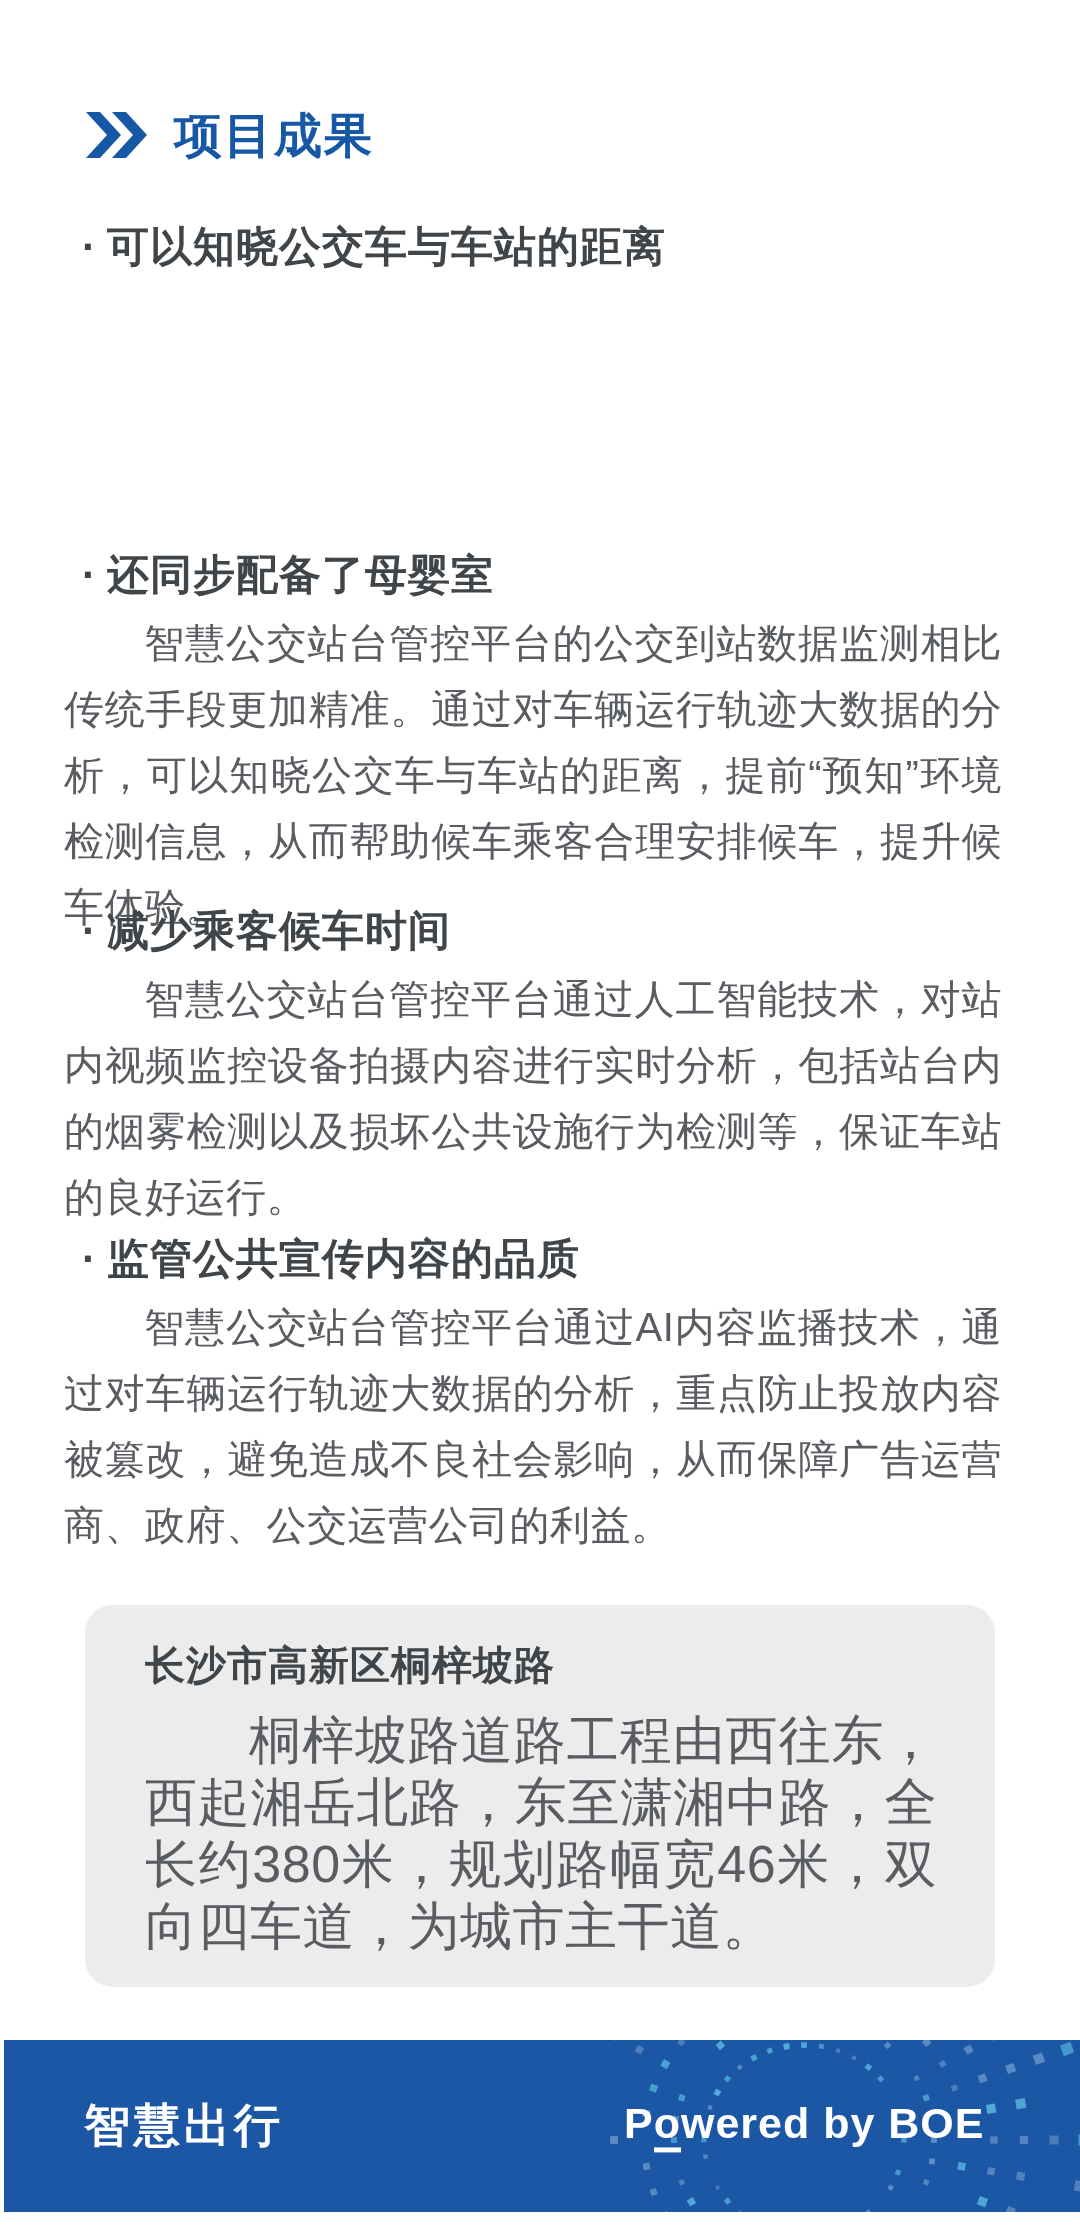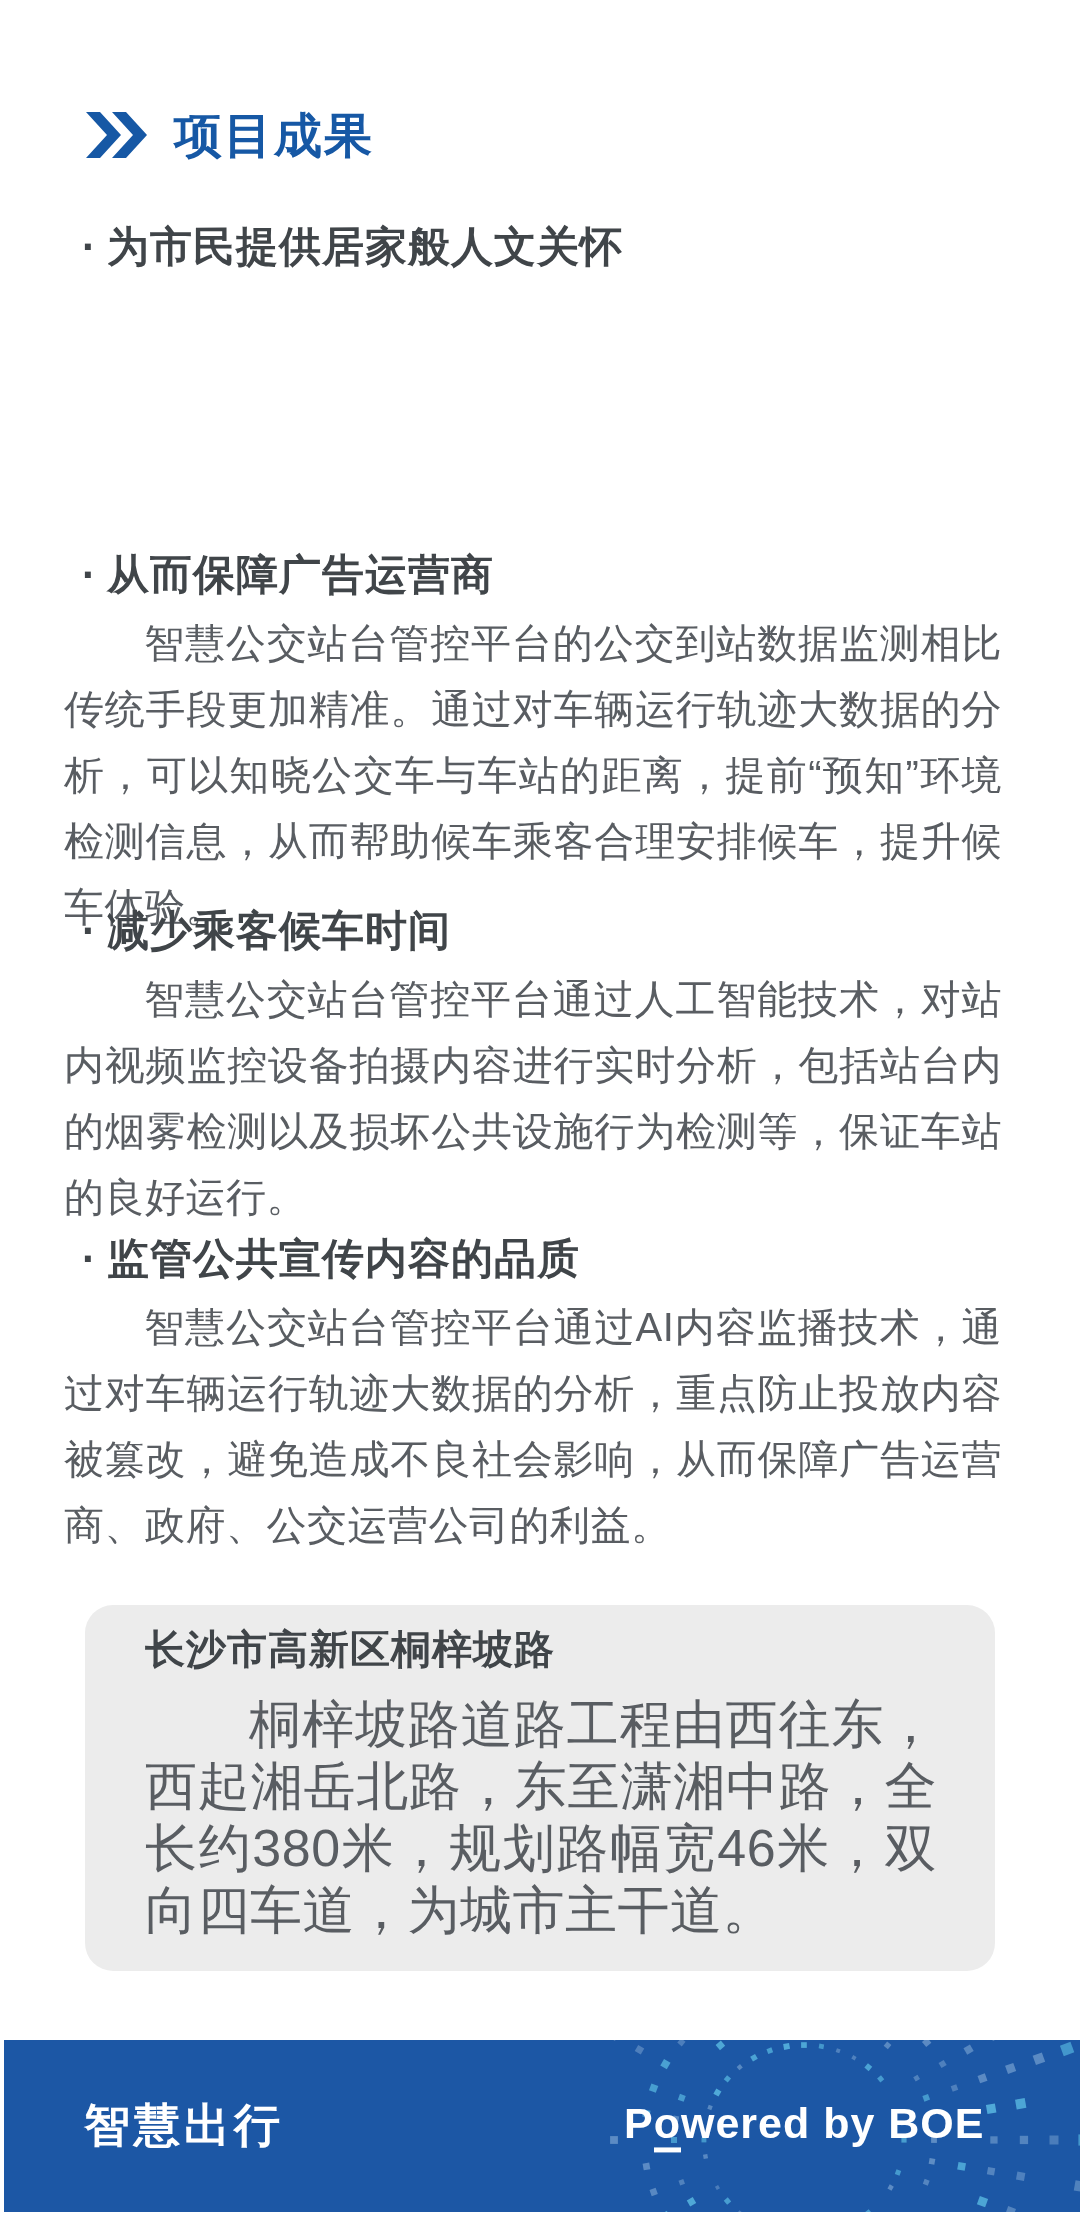--- a/index.html
+++ b/index.html
@@ -33,21 +33,21 @@
   .sec-body{
     margin-top:10px;
     font-size:40px;line-height:66px;color:var(--bodygray);
     text-align:justify;text-justify:inter-character;
     text-indent:2em;letter-spacing:0.5px;
   }
   
   .card{
     position:absolute;top:1605px;left:85px;width:910px;
     background:var(--cardbg);border-radius:28px;
-    padding:20px 58px 30px 60px;box-sizing:border-box;
+    padding:36px 58px 30px 60px;box-sizing:border-box;
   }
   .card-title{
     font-size:40px;font-weight:700;color:var(--headgray);
     line-height:48px;letter-spacing:1px;
   }
   .card-body{
     margin-top:20px;
     font-size:52px;line-height:62px;color:var(--bodygray);
     text-align:justify;text-justify:inter-character;
     text-indent:2em;letter-spacing:0.5px;
@@ -81,28 +81,28 @@
     <svg class="chev-icon" viewBox="0 0 62 46" aria-hidden="true">
       <polygon points="0,0 14,0 35,23 14,46 0,46 21,23" fill="#1658A5"></polygon>
       <polygon points="26,0 40,0 61,23 40,46 26,46 47,23" fill="#1658A5"></polygon>
     </svg>
     <div class="page-title">项目成果</div>
   </div>
 
   <div class="section s1">
     <div class="sec-head">
       <span class="bullet">·</span>
-      <span>为市民提供居家般人文关怀</span>
+      <span>可以知晓公交车与车站的距离</span>
     </div>
   </div>
 
   <div class="section s2">
     <div class="sec-head">
       <span class="bullet">·</span>
-      <span>从而保障广告运营商</span>
+      <span>还同步配备了母婴室</span>
     </div>
     <div class="sec-body">智慧公交站台管控平台的公交到站数据监测相比传统手段更加精准。通过对车辆运行轨迹大数据的分析，可以知晓公交车与车站的距离，提前“预知”环境检测信息，从而帮助候车乘客合理安排候车，提升候车体验。</div>
   </div>
 
   <div class="section s3">
     <div class="sec-head">
       <span class="bullet">·</span>
       <span>减少乘客候车时间</span>
     </div>
     <div class="sec-body">智慧公交站台管控平台通过人工智能技术，对站内视频监控设备拍摄内容进行实时分析，包括站台内的烟雾检测以及损坏公共设施行为检测等，保证车站的良好运行。</div>

